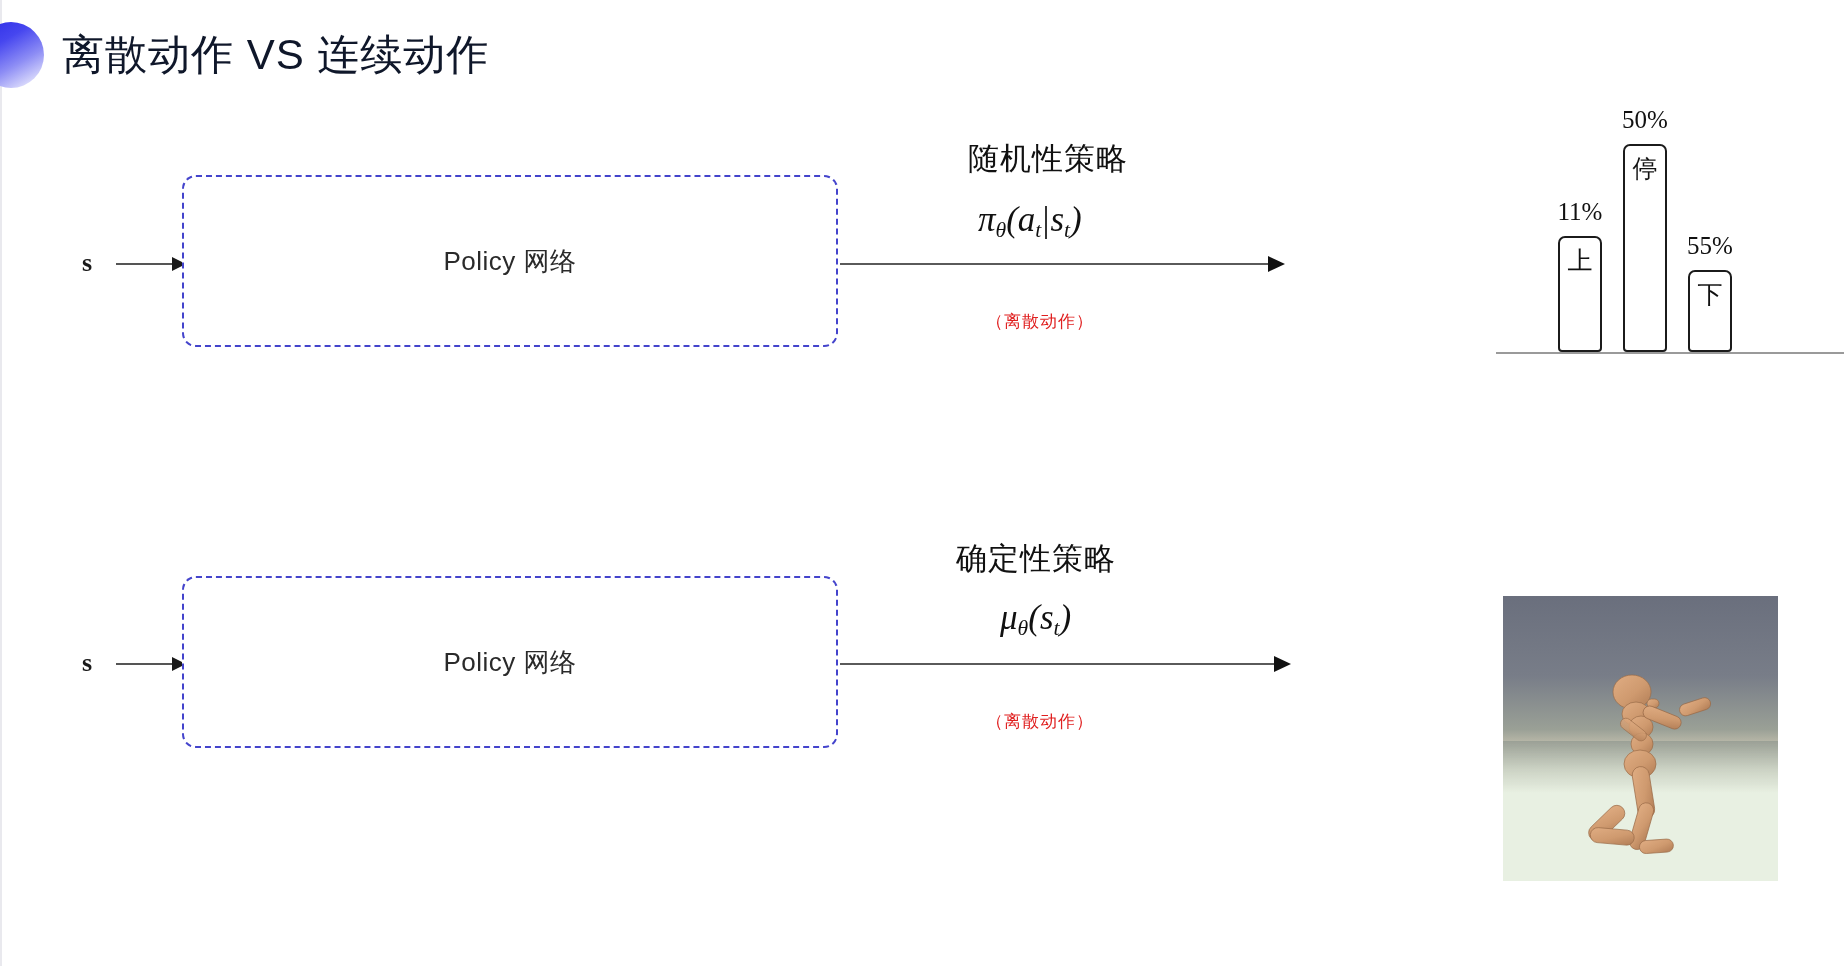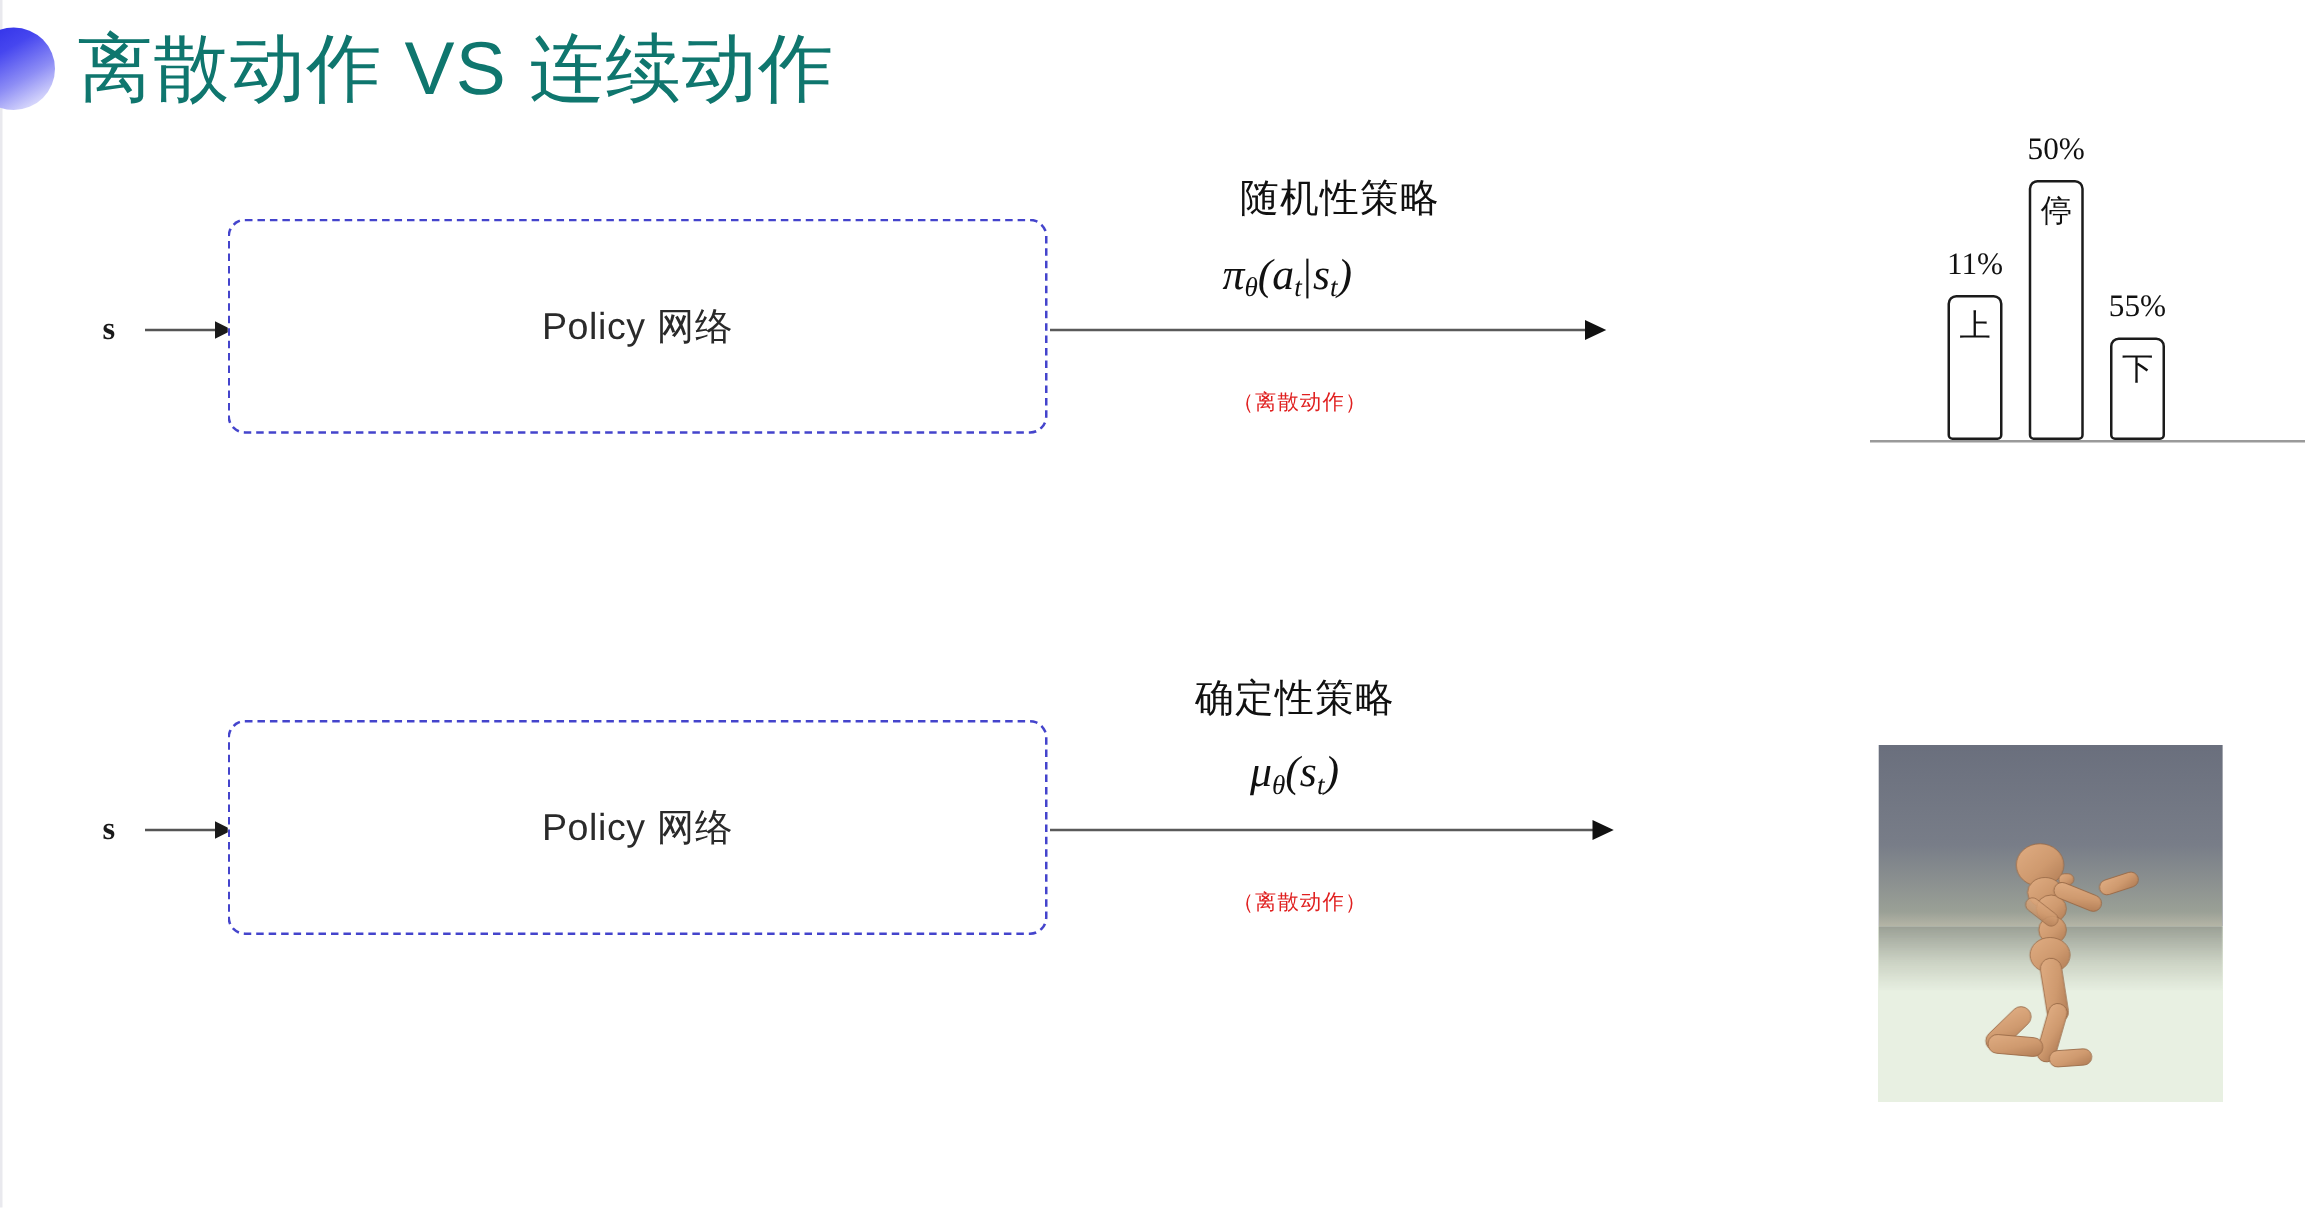--- a/index.html
+++ b/index.html
@@ -32,24 +32,24 @@
     width: 66px;
     height: 66px;
     border-radius: 50%;
     background: linear-gradient(150deg, #2b2be6 0%, #4646ef 32%, #8d8df5 62%, #ffffff 100%);
     overflow: hidden;
   }
   .title-text {
     position: absolute;
     left: 62px;
     top: 20px;
-    font-size: 60px;
+    font-size: 42px;
     line-height: 70px;
     letter-spacing: 1px;
-    color: #0f766e;
+    color: #0f172a;
     white-space: nowrap;
     font-family: "Liberation Sans", "DejaVu Sans", sans-serif;
   }
 
   
   .row { position: absolute; left: 0; width: 1846px; }
   #row-discrete { top: 0; height: 500px; }
   #row-continuous { top: 480px; height: 486px; }
 
   
@@ -82,21 +82,21 @@
     position: absolute;
     border: 2px dashed #4444cc;
     border-radius: 14px;
     box-sizing: border-box;
     display: flex;
     align-items: center;
     justify-content: center;
     background: #ffffff;
   }
   .policy-box-label {
-    font-size: 30px;
+    font-size: 26px;
     color: #2a2a2a;
     letter-spacing: 0.5px;
     font-family: "Liberation Sans", "DejaVu Sans", sans-serif;
   }
 
   
   .out-arrow {
     position: absolute;
     height: 2px;
     background: #5a5a5a;
@@ -244,21 +244,21 @@
   <div class="s-label" style="left:82px; top:248px;">s</div>
 
   <div class="in-arrow" style="left:116px; top:263px; width:68px;"></div>
 
   <div class="policy-box" style="left:182px; top:175px; width:656px; height:172px;">
     <span class="policy-box-label">Policy 网络</span>
   </div>
 
   <div class="out-arrow" style="left:840px; top:263px; width:442px;"></div>
 
-  <div class="policy-kind" style="left:968px; top:138px;margin-left:24px;">随机性策略</div>
+  <div class="policy-kind" style="left:968px; top:138px;">随机性策略</div>
 
   <div class="policy-formula" style="left:978px; top:200px;">
     <span class="up">π</span><sub>θ</sub><span>(</span><span>a</span><sub>t</sub><span class="bar">|</span><span>s</span><sub>t</sub><span>)</span>
   </div>
 
   <div class="policy-note" style="left:986px; top:310px;">（离散动作）</div>
 
   <div class="barchart">
     <div class="bar-axis"></div>
 

